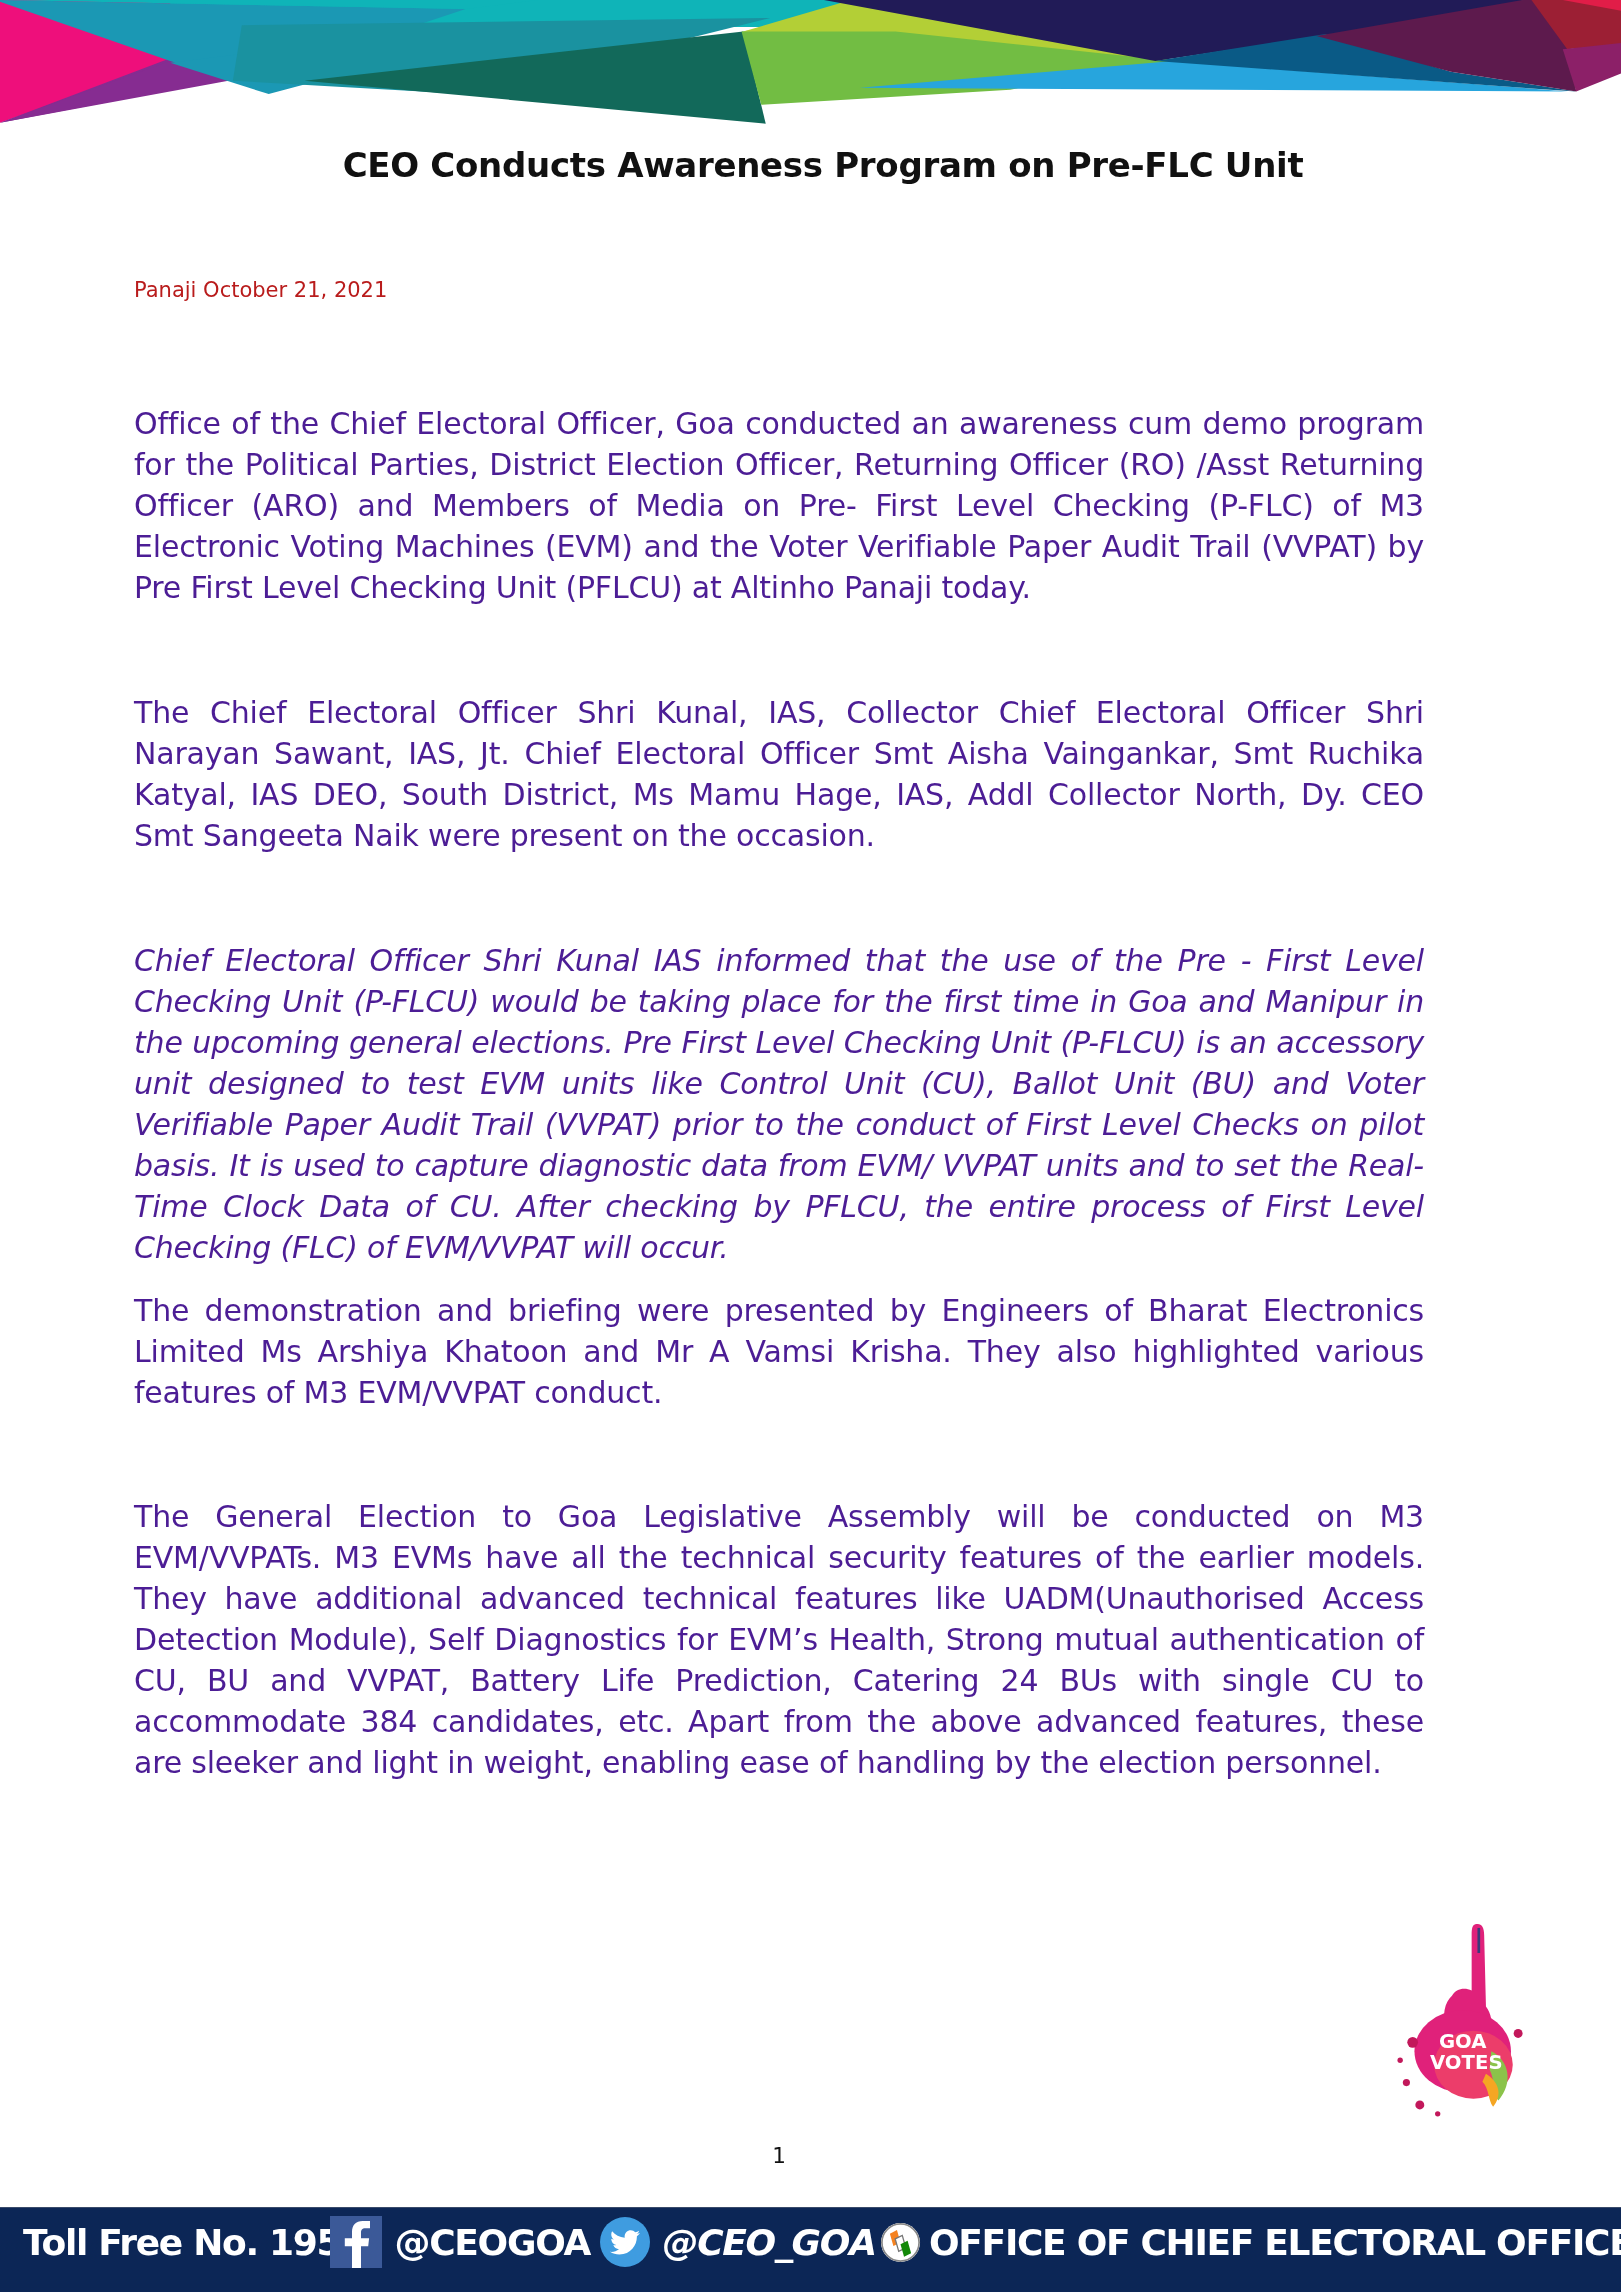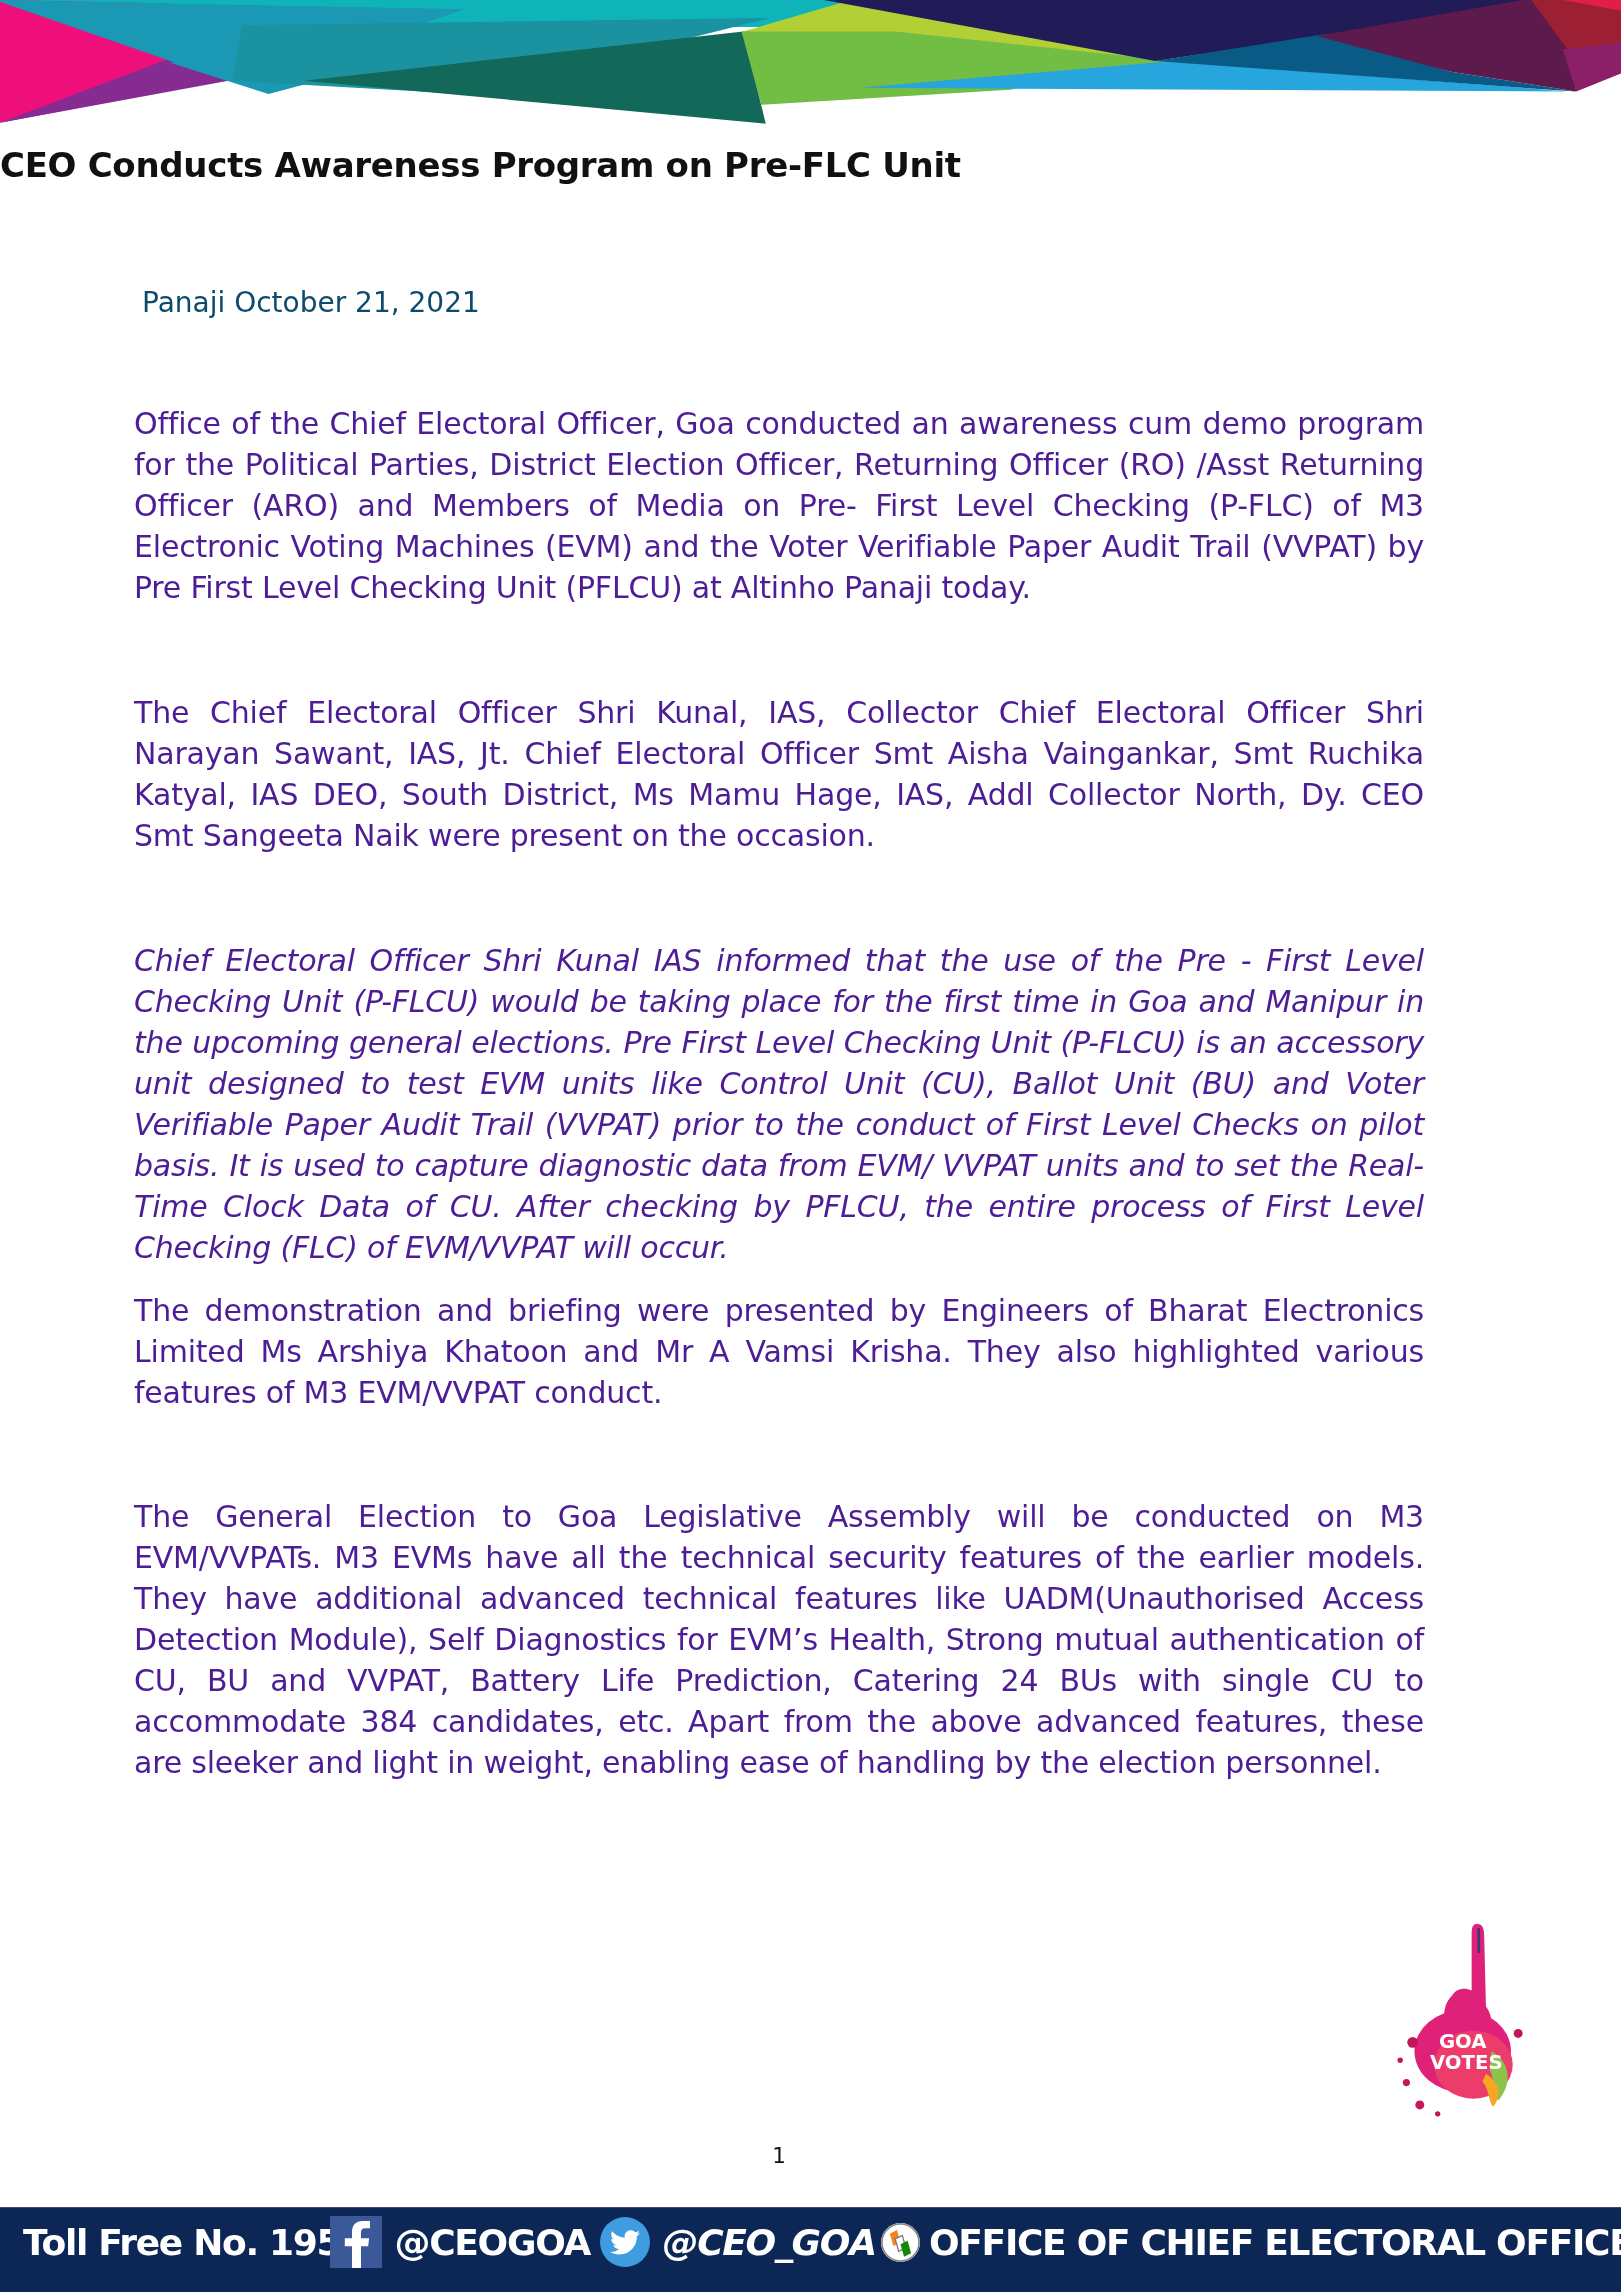--- a/index.html
+++ b/index.html
@@ -21,35 +21,36 @@
     width: 1621px;
     height: 130px;
   }
   .banner svg { display: block; }
 
   .title {
     position: absolute;
     left: 0;
     top: 145px;
     width: 1558px;
-    text-align: left;
+    text-align: center;
     font-family: "DejaVu Sans", sans-serif;
     font-weight: bold;
     font-size: 34px;
     letter-spacing: -0.3px;
     color: #111;
     margin: 0;
+    padding-left: 44px;
   }
   .dateline {
     position: absolute;
     left: 134px;
     top: 278px;
-    font-size: 28px;
-    color: #0c4a6e;
-    margin: 8px;
+    font-size: 21px;
+    color: #b91c1c;
+    margin: 0;
   }
   .body-text {
     position: absolute;
     left: 134px;
     width: 1290px;
     font-size: 30px;
     line-height: 41px;
     text-align: justify;
     color: #4c1d95;
     margin: 0;

